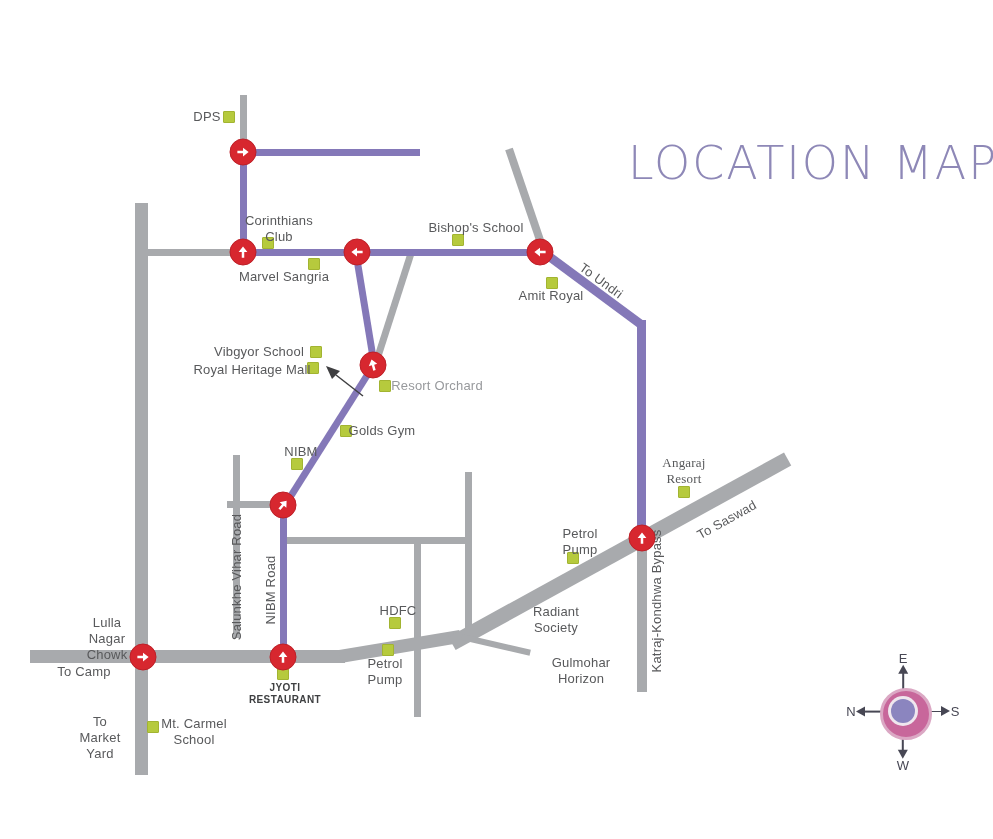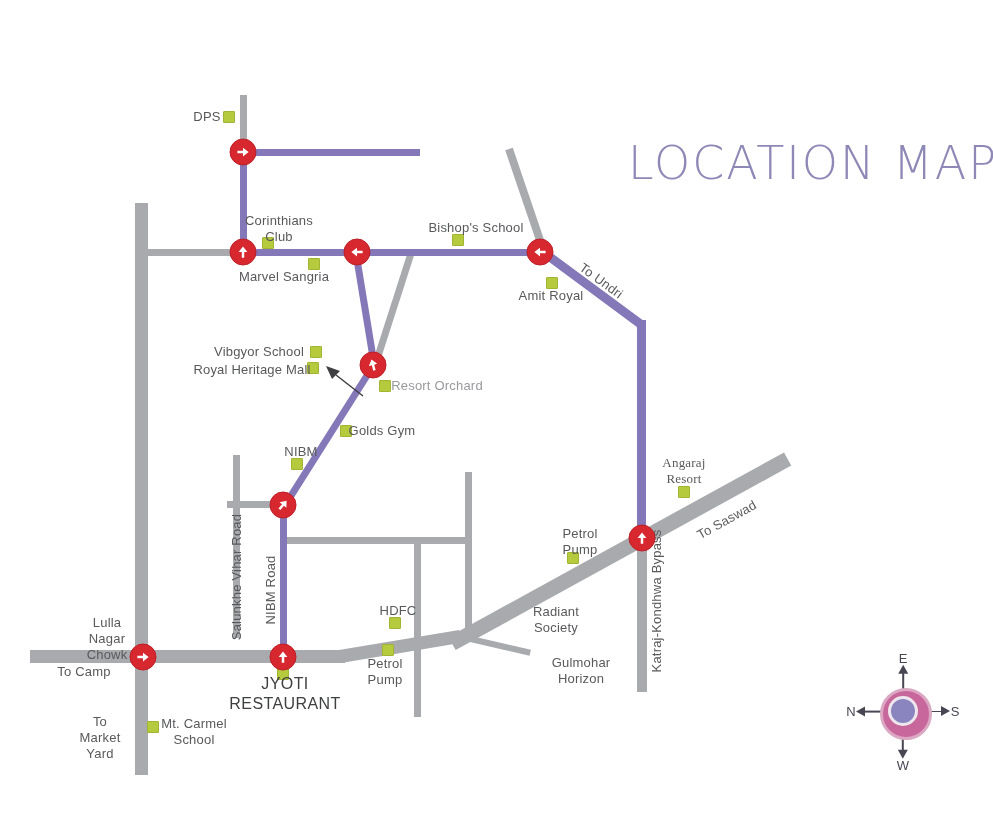--- a/index.html
+++ b/index.html
@@ -6,21 +6,21 @@
   #stage{position:relative;width:993px;height:839px;background:#ffffff;overflow:hidden;
          font-family:"Liberation Sans",sans-serif;}
   
   .road{position:absolute;background:#a8aaad;}
   .road.diag{transform-origin:0 50%;}
   .road.purple{background:#8478b8;}
   
   .place{position:absolute;font-size:13px;line-height:1.22;color:#58595b;text-align:center;
          white-space:pre-line;letter-spacing:.2px;z-index:6;}
   .place.muted{color:#97999c;}
-  .place.bold{font-weight:normal;color:#3f4042;font-size:16px;letter-spacing:.4px;}
+  .place.bold{font-weight:bold;color:#3f4042;font-size:10px;letter-spacing:.4px;}
   .sq{position:absolute;width:10px;height:10px;background:#b6ca3d;border:1px solid #a2b431;
       border-radius:1px;transform:translate(-50%,-50%);z-index:5;}
   .marker{position:absolute;width:25px;height:25px;border-radius:50%;background:#d7272f;
           border:1px solid #bd1f27;transform:translate(-50%,-50%);display:flex;
           align-items:center;justify-content:center;z-index:7;}
   .marker svg{display:block;}
   
   #map-title{position:absolute;left:813px;top:163px;transform:translate(-50%,-50%);
              font-family:"DejaVu Sans","Liberation Sans",sans-serif;font-weight:200;
              font-size:46px;color:#8e88b7;letter-spacing:2px;white-space:nowrap;z-index:6;}

